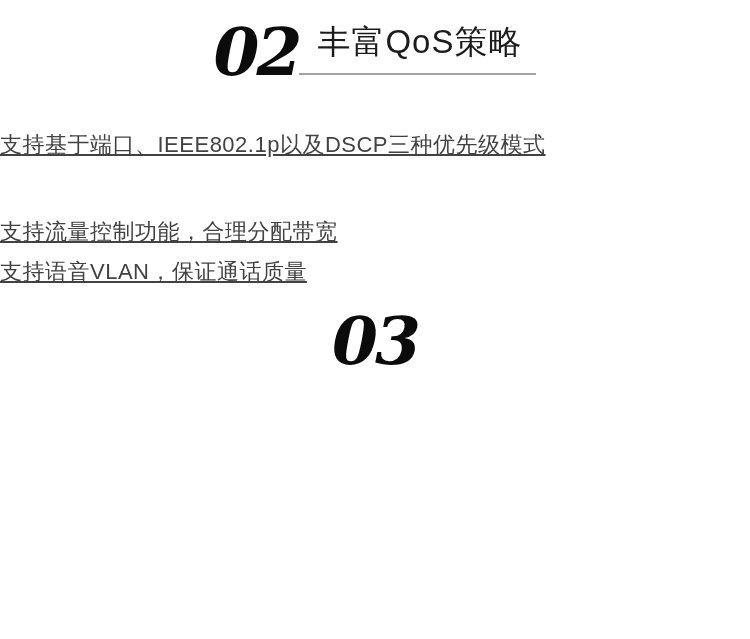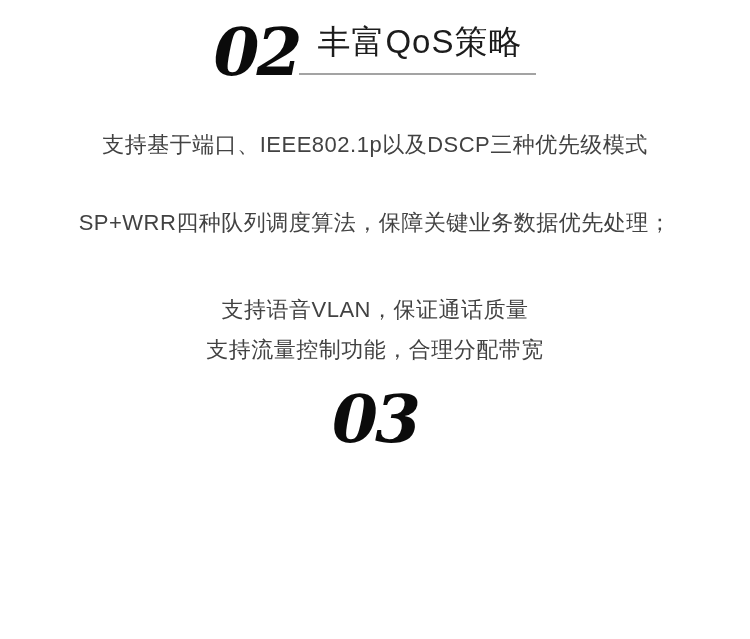--- a/index.html
+++ b/index.html
@@ -35,24 +35,24 @@
   }
   .heading .title {
     font-size: 33px;
     color: #1c1c1c;
     letter-spacing: 1px;
     font-weight: 400;
   }
   .para {
     font-size: 22px;
     line-height: 40px;
-    text-align: center;
     color: #424242;
     letter-spacing: 0.5px;
     font-weight: 400;
+    text-decoration: underline;
   }
   .p-1 { margin-top: 50px; }
   .p-2 { margin-top: 38px; }
   .p-3 { margin-top: 47px; }
   .h-03 { margin-top: 16px; align-items: center; }
   .p-4 { margin-top: 31px; }
 </style>
 </head>
 <body>
 
@@ -63,26 +63,25 @@
     <span class="title-wrap">
       <span class="title">丰富QoS策略</span>
     </span>
   </div>
 
   <div class="para p-1">
     <div>支持基于端口、IEEE802.1p以及DSCP三种优先级模式</div>
   </div>
 
   <div class="para p-2">
-    <div>SP+WRR四种队列调度算法，保障关键业务数据优先处理；</div>
   </div>
 
   <div class="para p-3">
+    <div>支持流量控制功能，合理分配带宽</div>
     <div>支持语音VLAN，保证通话质量</div>
-    <div>支持流量控制功能，合理分配带宽</div>
   </div>
 
   <div class="heading h-03">
     <span class="num">03</span>
   </div>
 
 
 </div>
 
 </body></html>

